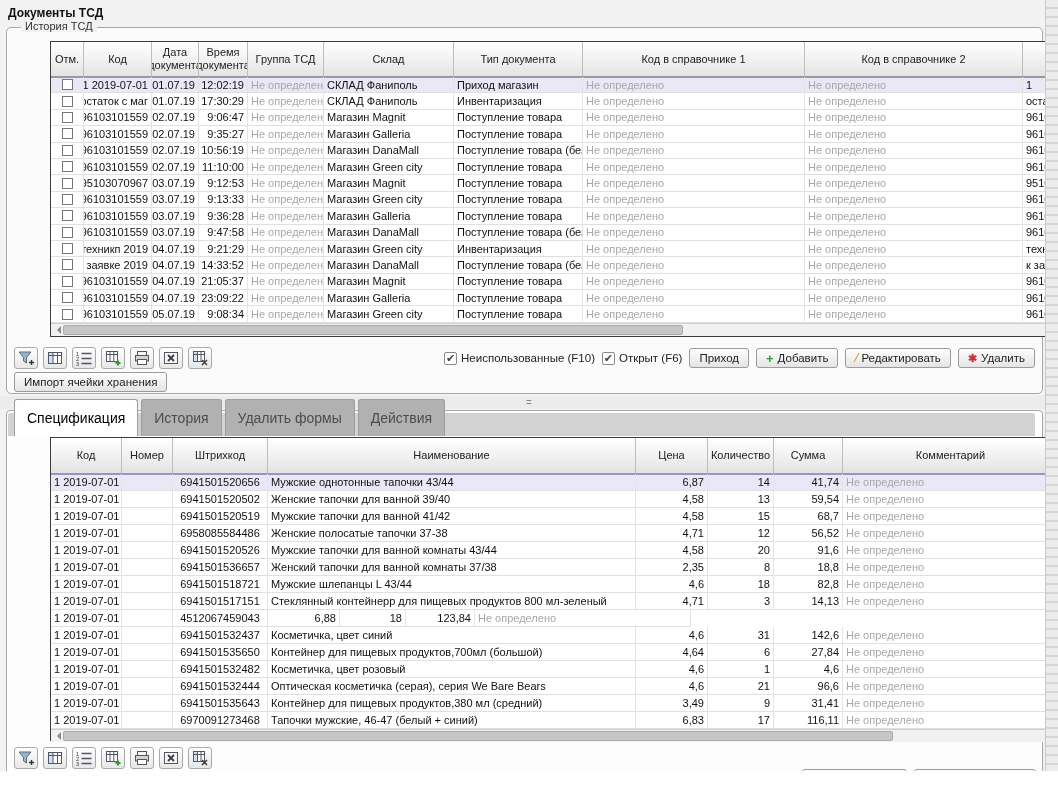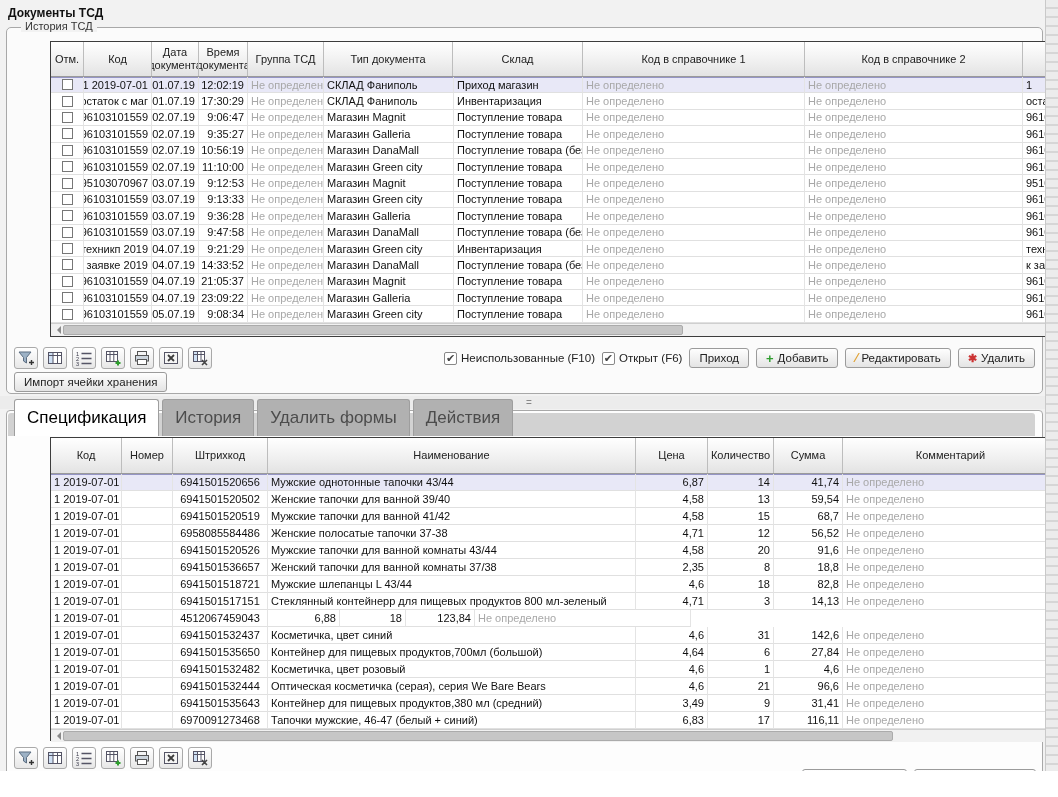--- a/index.html
+++ b/index.html
@@ -73,21 +73,21 @@
          display:flex; align-items:center; justify-content:center; font-size:11px; color:#444; line-height:1; }
   .import-btn { position:absolute; left:14px; top:372px; }
 
   
   .splitter { position:absolute; left:0; top:396px; width:1058px; height:13px; background:#ececec;
               display:flex; align-items:center; justify-content:center; color:#888; font-size:10px; }
 
   
   .tabbar { position:absolute; left:8px; top:413px; width:1027px; height:23px; background:#d2d2d2;
             display:flex; align-items:flex-end; padding-left:6px; gap:3px; border-radius:3px 3px 0 0; }
-  .tab { height:20px; padding:18px 12px; display:flex; align-items:center; font-size:17px;
+  .tab { height:20px; padding:18px 12px; display:flex; align-items:center; font-size:14px;
          background:#b1b1b1; color:#4c4c4c; border-radius:3px 3px 0 0; border:1px solid #9e9e9e; border-bottom:none; }
   .tab.active { background:#ffffff; color:#000; height:22px; font-weight:normal; }
 
   
   .footer-btns { position:absolute; top:769px; right:22px; display:flex; gap:7px; }
   .red-arrow { position:absolute; left:757px; top:771px; }
   .sync { position:absolute; left:797px; top:768px; }
 
   .right-strip { position:absolute; right:0; top:0; width:13px; height:797px;
     background:repeating-linear-gradient(180deg,#ececec 0 7px,#d6d6d6 7px 9px); border-left:1px solid #c9c9c9; }
@@ -105,22 +105,22 @@
     <div class="groupbox-label">История ТСД</div>
   </div>
 
   <div class="tbl tbl-top">
     <div class="thead">
       <div class="th w-otm">Отм.</div>
       <div class="th w-code">Код</div>
       <div class="th w-date">Дата документа</div>
       <div class="th w-time">Время документа</div>
       <div class="th w-grp">Группа ТСД</div>
+      <div class="th w-wh">Склад</div>
       <div class="th w-type">Тип документа</div>
-      <div class="th w-wh">Склад</div>
       <div class="th w-ref1">Код в справочнике 1</div>
       <div class="th w-ref2">Код в справочнике 2</div>
       <div class="th w-tailh" style="border-right:none"></div>
     </div>
     <div class="tbody" style="height:246px">
 
       <div class="tr selected">
           <div class="td w-otm ctr">
             <span class="cb"></span>
           </div>

